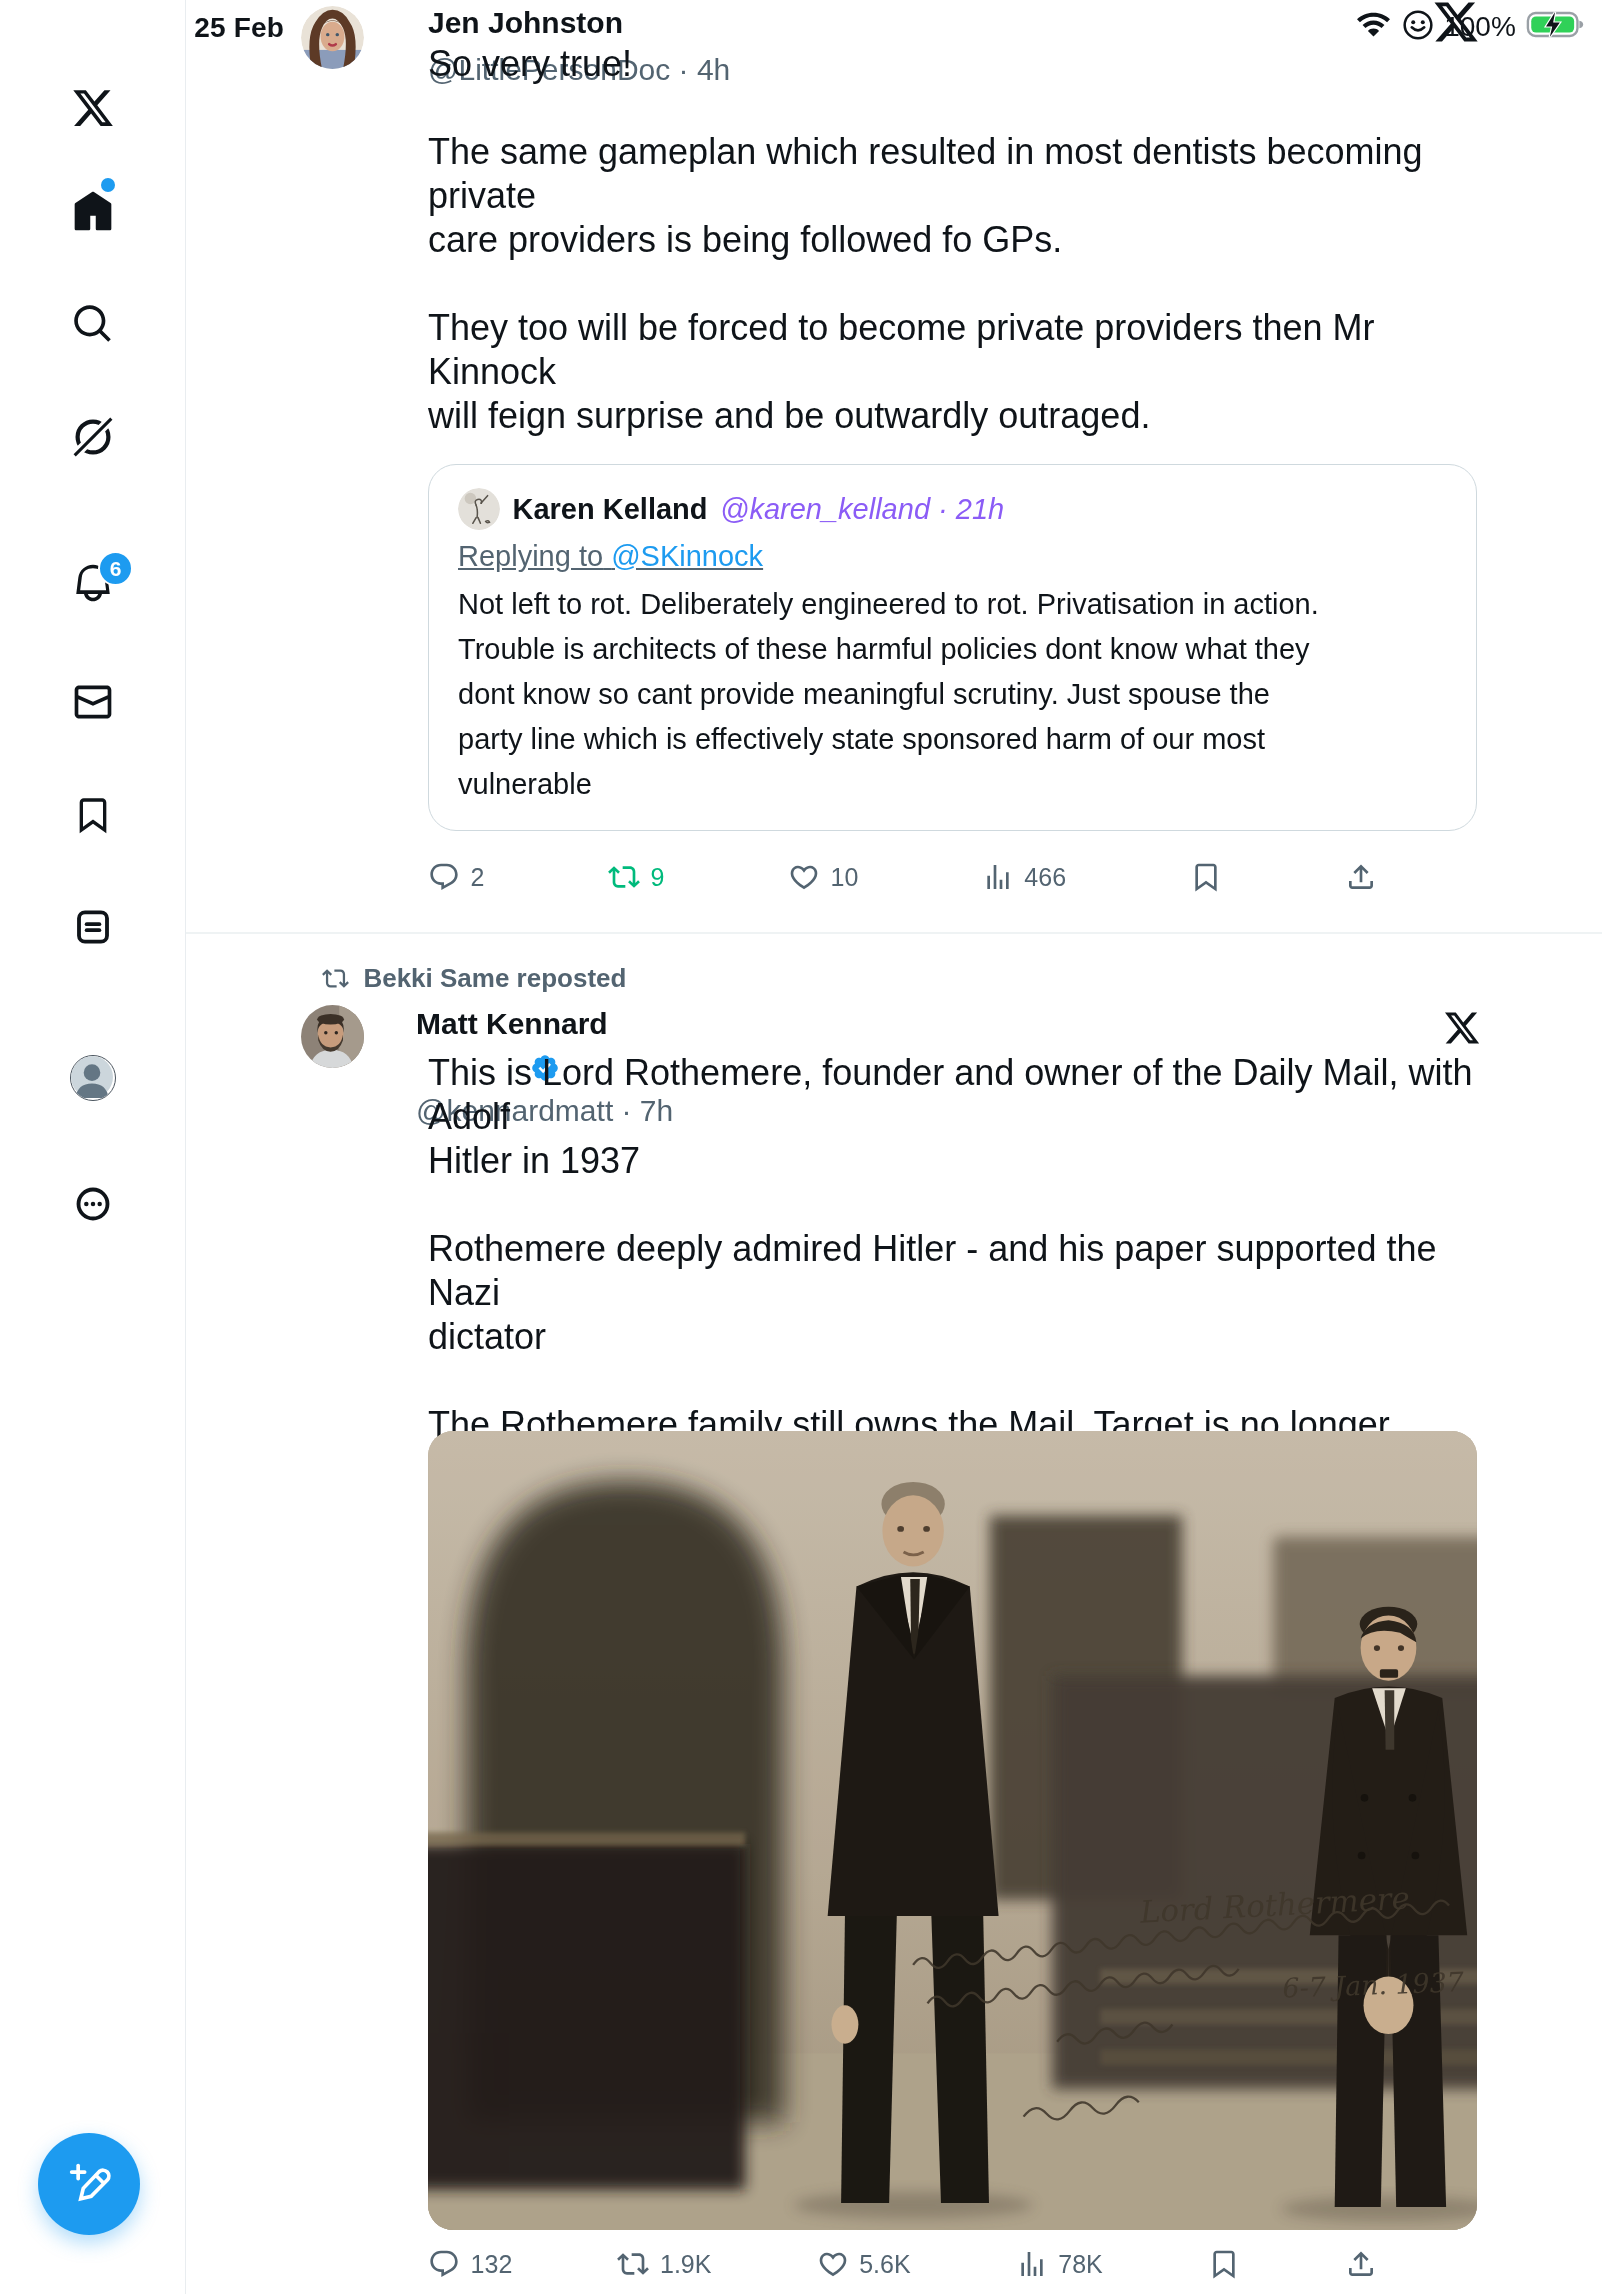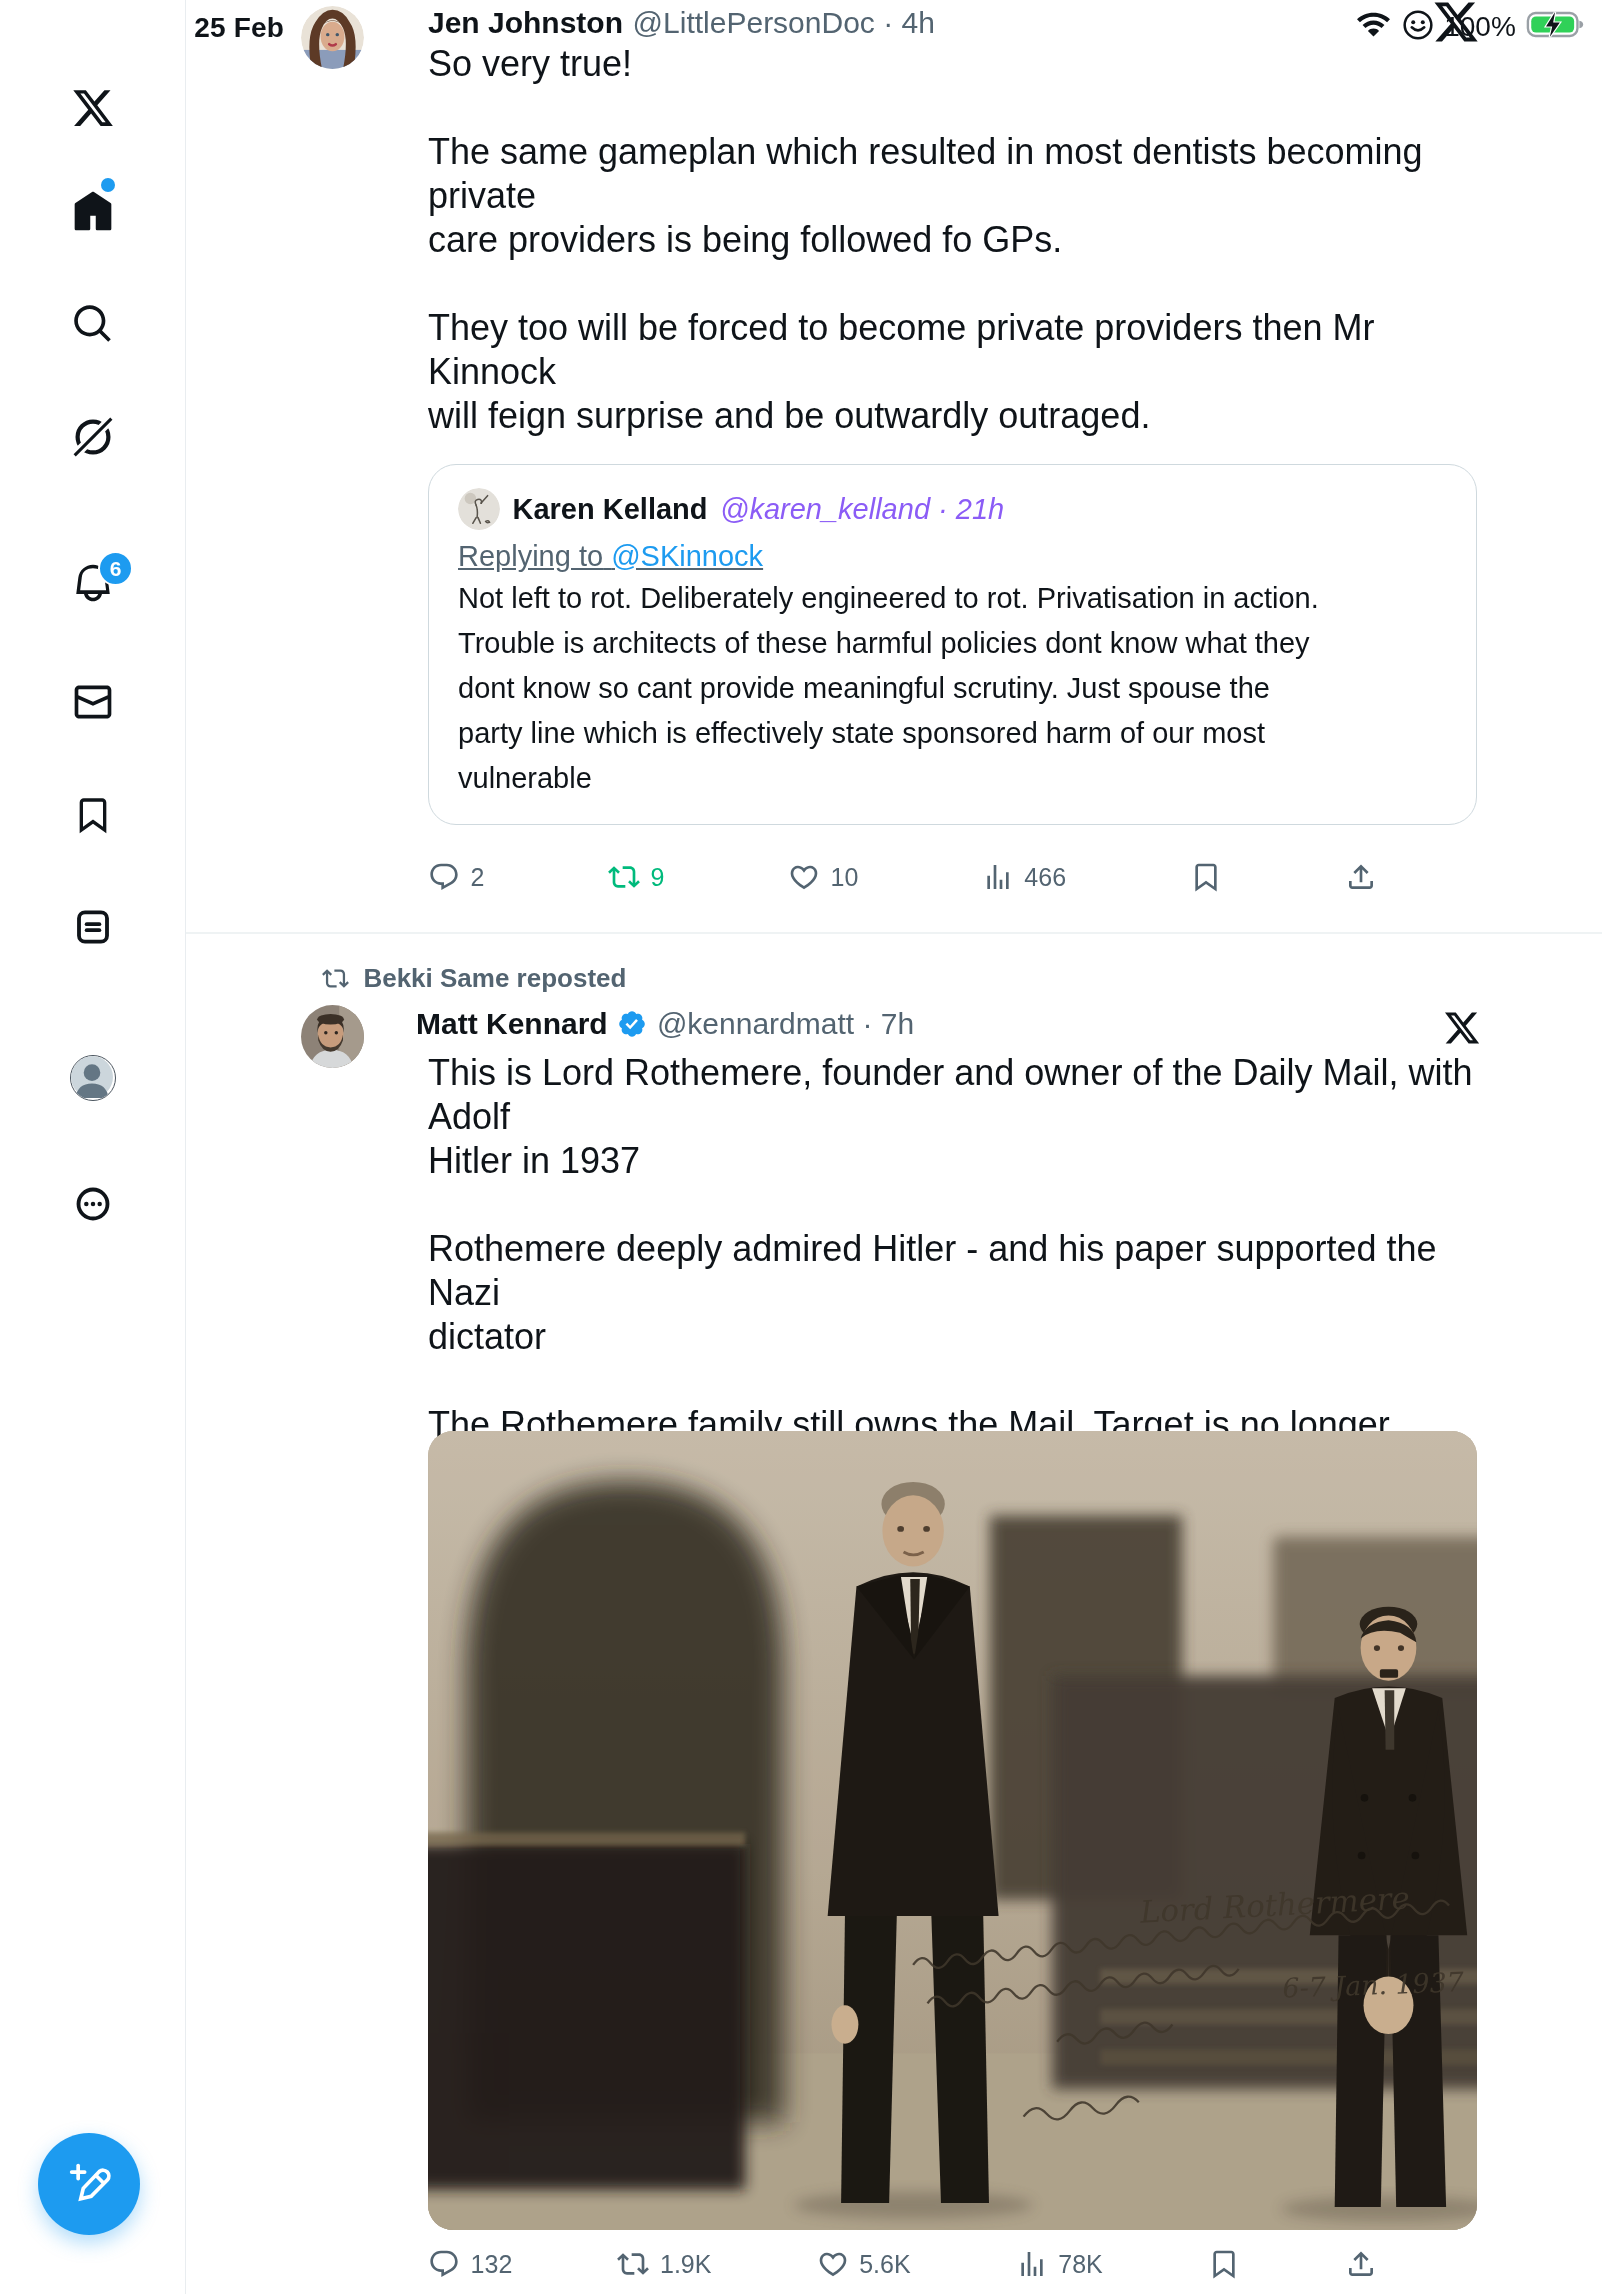--- a/index.html
+++ b/index.html
@@ -20,35 +20,35 @@
   .sb-badge{position:absolute;left:98px;top:551px;width:35px;height:35px;border-radius:50%;background:#1d9bf0;
             color:#fff;font-size:21px;font-weight:700;display:flex;align-items:center;justify-content:center;
             border:2.9px solid #fff;box-sizing:border-box;z-index:3;}
   .home-dot{position:absolute;left:101px;top:178px;width:14.4px;height:14.4px;border-radius:50%;background:#1d9bf0;z-index:3;}
   .sb-avatar{width:46px;height:46px;border-radius:50%;overflow:hidden;border:1.9px solid #4a545e;box-sizing:border-box;}
   .fab{left:38px;top:2133px;width:102px;height:102px;border-radius:50%;background:#1d9bf0;
        display:flex;align-items:center;justify-content:center;box-shadow:0 7.7px 19px rgba(29,155,240,.35);z-index:4;cursor:pointer;}
 
   
   .avatar66{width:63px;height:63px;border-radius:50%;overflow:hidden;}
-  .t-head{display:flex;align-items:baseline;gap:9.6px;font-size:30px;line-height:38px;white-space:nowrap;}
+  .t-head{display:flex;align-items:baseline;gap:9.6px;font-size:30px;line-height:38px;white-space:nowrap;flex-direction:column;}
   .t-name{font-weight:700;color:#0f1419;}
   .t-meta{color:#536471;font-weight:400;}
   .t-body{width:1053px;font-size:36px;line-height:44px;color:#0f1419;}
   .badge-verified{width:30px;height:30px;align-self:center;}
 
   .quote{left:428px;top:464px;width:1049px;box-sizing:border-box;border:1.9px solid #cfd9de;border-radius:28px;
          background:#fff;padding:23px 29px 23px 29px;cursor:pointer;}
   .q-head{display:flex;align-items:center;gap:12.5px;font-size:29px;line-height:37px;white-space:nowrap;}
   .q-avatar{width:42px;height:42px;border-radius:50%;overflow:hidden;flex:0 0 42px;}
   .q-name{font-weight:700;}
   .q-meta{color:#8b5cf6;font-style:italic;}
   .q-replying{margin-top:9.6px;font-size:29px;color:#536471;text-decoration:underline;}
   .q-link{color:#1d9bf0;}
-  .q-body{margin-top:3px;font-size:29px;line-height:45px;color:#0f1419;}
+  .q-body{margin-top:9px;font-size:29px;line-height:45px;color:#0f1419;}
 
   .eng-row{width:949px;display:flex;justify-content:space-between;align-items:center;color:#536471;}
   .eng{display:flex;align-items:center;gap:10.6px;cursor:pointer;}
   .eng .ei{width:32px;height:32px;fill:currentColor;display:block;}
   .eng .ec{font-size:25px;}
   .eng.green{color:#00ba7c;}
 
   .divider{left:186px;top:932px;width:1416px;height:1.9px;background:#eff3f4;}
   .repost-row{left:322px;top:963px;display:flex;align-items:center;gap:14.4px;color:#536471;font-size:26px;font-weight:700;}
   .repost-row .ri{width:27px;height:27px;fill:#536471;display:block;}

